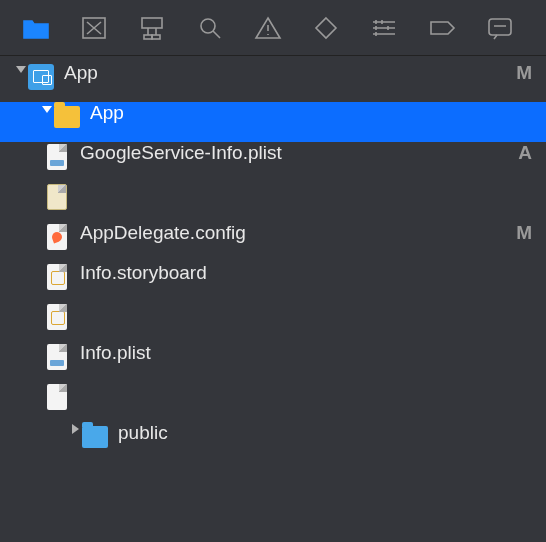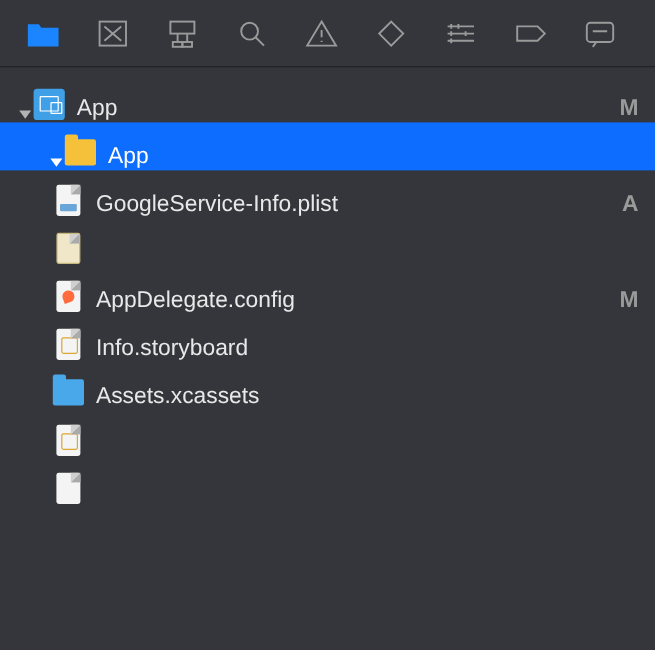--- a/index.html
+++ b/index.html
@@ -44,21 +44,21 @@
     }
     .toolbar-item.active .ic {
       stroke: #1b85ff;
       fill: #1b85ff;
     }
     .tree {
       padding-top: 6px;
     }
     .row {
       display: flex;
-      align-items: flex-end;
+      align-items: flex-start;
       height: 40px;
       padding-right: 14px;
       cursor: pointer;
     }
     .row.selected {
       background: #0c6dff;
     }
     .row .chevron {
       width: 14px;
       height: 14px;
@@ -308,37 +308,49 @@
   </div>
 
   <div class="row indent-2">
     <span class="icon">
         <span class="fi-doc fi-storyboard"></span>
       </span>
     <span class="label">Info.storyboard</span>
     <span class="status"></span>
   </div>
 
-  <div class="row indent-2">
+
+  <div class="row indent-2">
+    <span class="icon">
+        <span class="fi-doc fi-storyboard"></span>
+      </span>
+    <span class="status"></span>
+  </div>
+
+  <div class="row indent-2">
+    <span class="icon">
+        <span class="fi-doc fi-plist"></span>
+      </span>
+    <span class="label">Info.plist</span>
+    <span class="status"></span>
+  </div>
+
+  <div class="row indent-2">
+    <span class="icon">
+        <span class="fi-doc"></span>
+      </span>
+    <span class="status"></span>
+  </div>
+
+  <div class="row indent-2b">
+    <span class="chevron">
+      <svg viewBox="0 0 12 12">
+          <polygon class="tri" points="3,1 10,6 3,11"></polygon>
+        </svg>
+    </span>
     <span class="icon">
         <span class="fi-folder blue"></span>
       </span>
-    <span class="label">Assets.xcassets</span>
-    <span class="status"></span>
-  </div>
-
-  <div class="row indent-2">
-    <span class="icon">
-        <span class="fi-doc fi-storyboard"></span>
-      </span>
-    <span class="status"></span>
-  </div>
-
-
-  <div class="row indent-2">
-    <span class="icon">
-        <span class="fi-doc"></span>
-      </span>
-    <span class="status"></span>
-  </div>
-
+    <span class="label">public</span>
+    <span class="status"></span>
+  </div>
 
 </div>
 
 </body></html>

